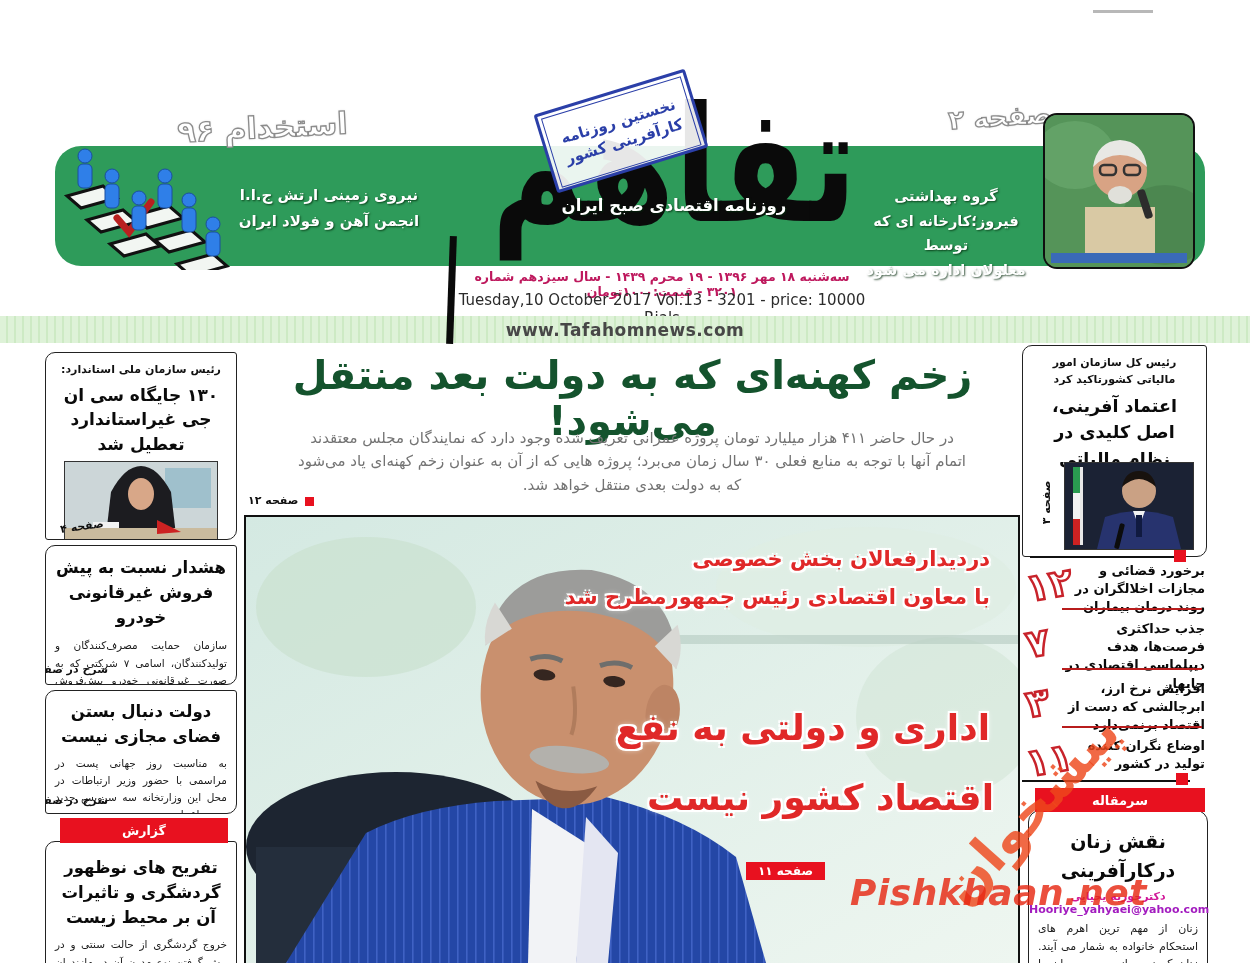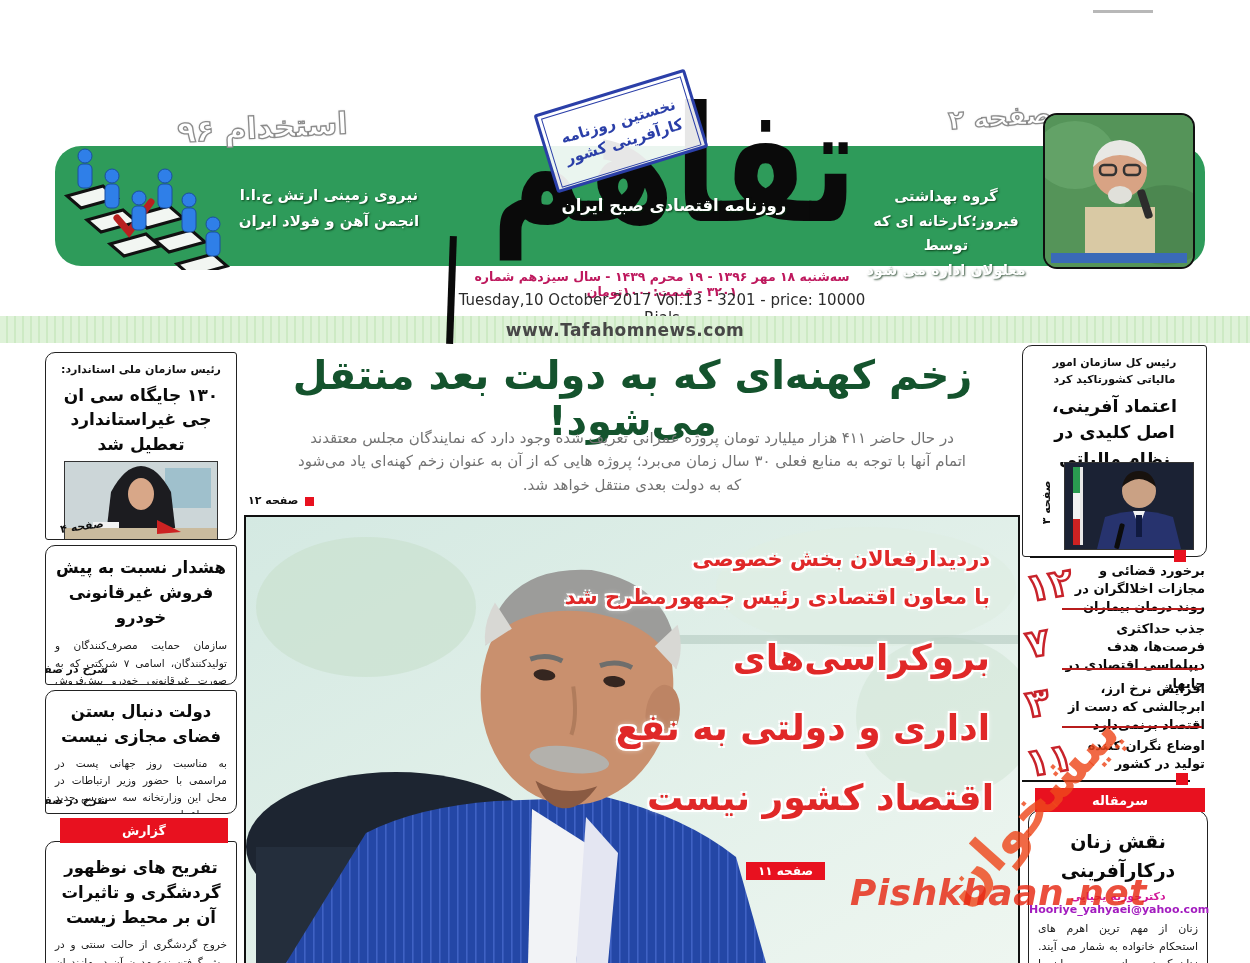--- a/index.html
+++ b/index.html
@@ -228,21 +228,20 @@
         <path d="M280 148 Q296 140 312 146" stroke="#6e6e6c" stroke-width="5" fill="none"></path>
         <path d="M350 146 Q366 138 382 144" stroke="#6e6e6c" stroke-width="5" fill="none"></path>
         <path d="M326 170 Q334 200 330 218" stroke="#b07c5c" stroke-width="4" fill="none"></path>
         <ellipse cx="331" cy="243" rx="40" ry="13" fill="#b3b1ac"></ellipse>
         <path d="M300 268 Q330 282 362 266 Q348 292 330 292 Q312 292 300 268Z" fill="#8a5a42"></path>
       </g>
     </svg>
 
     <div class="ov ov-kicker" style="right:28px;top:30px;">دردیدارفعالان بخش خصوصی</div>
     <div class="ov ov-kicker" style="right:28px;top:68px;">با معاون اقتصادی رئیس جمهورمطرح شد</div>
-    <div class="ov ov-big" style="right:28px;top:120px;">بروکراسی‌های</div>
     <div class="ov ov-big" style="right:28px;top:190px;">اداری و دولتی به نفع</div>
     <div class="ov ov-big" style="right:24px;top:260px;">اقتصاد کشور نیست</div>
     <div class="abs photo-pageref">صفحه ۱۱</div>
   </div>
 
   <div class="abs news-box lbox1">
     <div class="kicker" style="margin-top:9px;">رئیس سازمان ملی استاندارد:</div>
     <div class="box-headline" style="font-size:17px;margin-top:4px;line-height:1.45;padding:0 10px;">۱۳۰ جایگاه سی ان جی غیراستاندارد تعطیل شد</div>
     <svg class="small-photo" width="152" height="82" viewBox="0 0 152 82">
       <rect width="152" height="82" fill="#ccd6d8"></rect>

